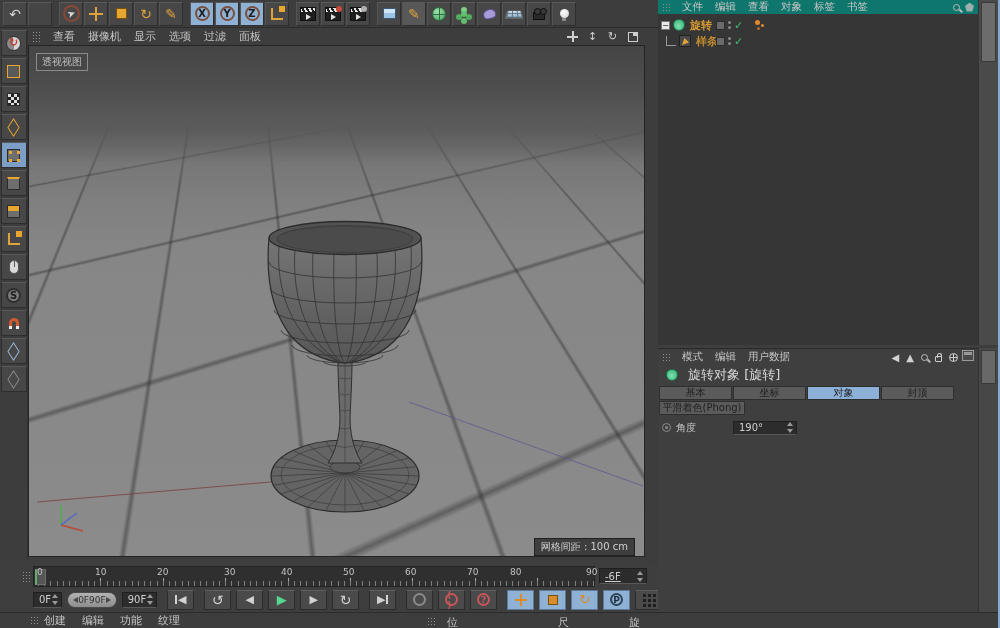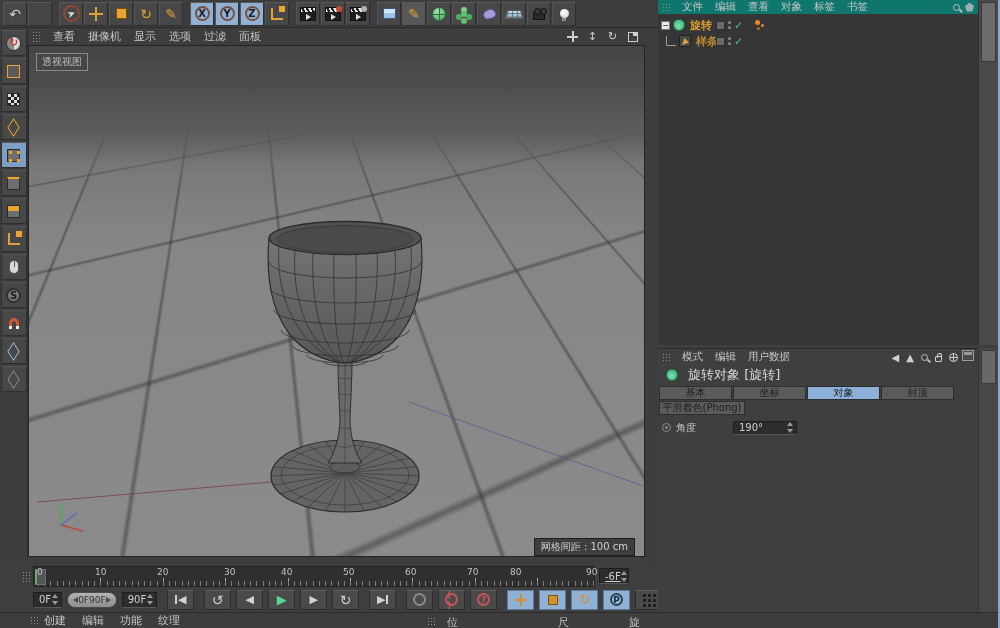--- a/index.html
+++ b/index.html
@@ -118,21 +118,21 @@
 
   
   .timeline { position:absolute; left:0; top:565px; width:658px; height:22px; display:flex; align-items:center; }
   .timeline .h-dots { margin-left:22px; }
   .ruler { position:relative; margin-left:3px; width:562px; height:21px; background:#2f2f2f; border:1px solid #232323;
            background-image:repeating-linear-gradient(90deg, #7e7e7e 0 1px, transparent 1px 6.24px),
                             repeating-linear-gradient(90deg, #a8a8a8 0 1px, transparent 1px 62.4px);
            background-size:100% 5px, 100% 8px; background-position:4px 100%, 4px 100%; background-repeat:no-repeat; }
   .ruler .tick-label { position:absolute; top:0; font-size:9px; color:#c2c2c2; }
   .playhead { position:absolute; left:1px; top:2px; bottom:1px; width:11px; background:#555; border:1px solid #6e6e6e; border-left:2px solid #5fae6f; }
-  .tl-offset { margin-left:4px; width:30px;text-decoration:underline; }
+  .tl-offset { margin-left:4px; width:48px;text-decoration:underline; }
 
   
   .transport { position:absolute; left:0; top:588px; width:658px; height:23px; display:flex; align-items:center; padding-left:33px; gap:5px; }
   .tr-field { width:90px; }
   .tr-field2 { width:80px; }
   .range { width:118px; height:16px; background:linear-gradient(#b2b2b2,#8e8e8e); border:1px solid #4a4a4a; border-radius:8px;
            display:flex; align-items:center; justify-content:space-between; padding:0 5px; font-size:9px; color:#333; }
   .range .arrow-l { width:0; height:0; border-top:3px solid transparent; border-bottom:3px solid transparent; border-right:5px solid #4a4a4a; }
   .range .arrow-r { width:0; height:0; border-top:3px solid transparent; border-bottom:3px solid transparent; border-left:5px solid #4a4a4a; }
   .tbtn { width:27px; height:20px; background:#4a4a4a; border:1px solid #2c2c2c; border-top-color:#5e5e5e;

